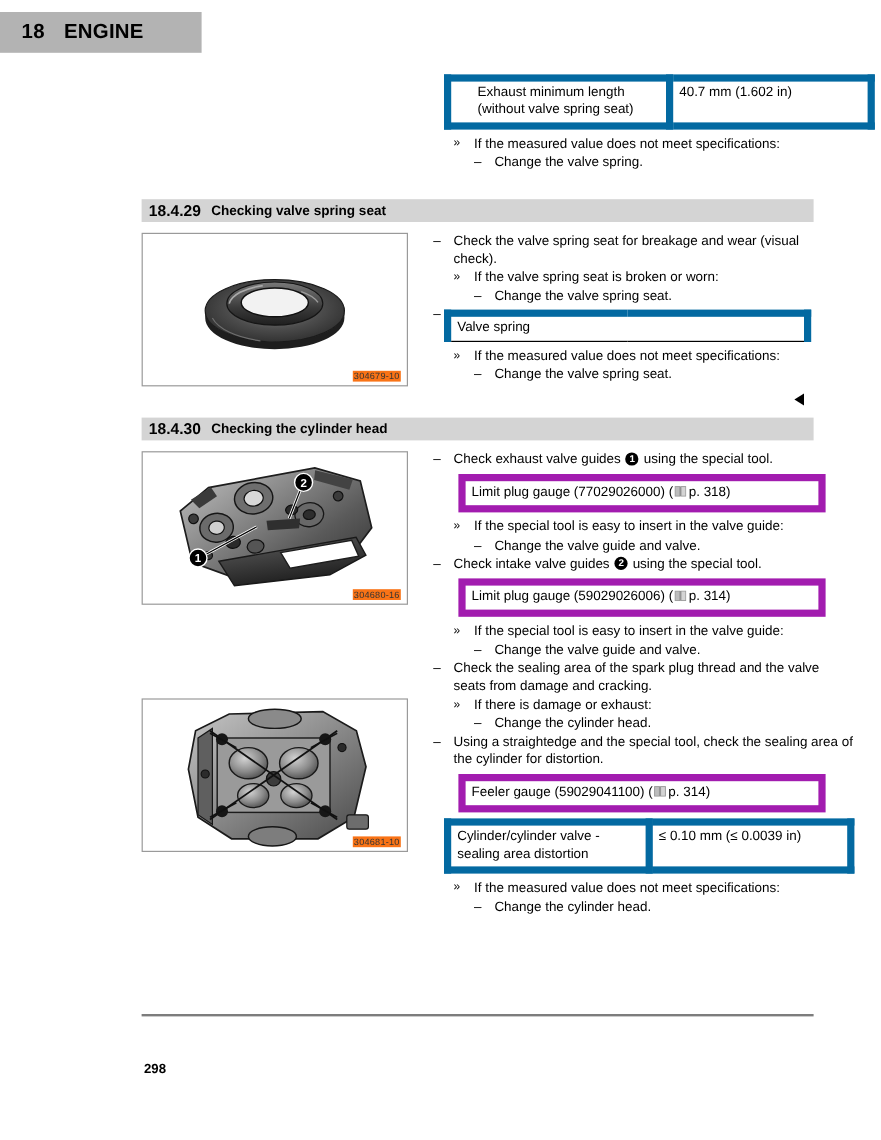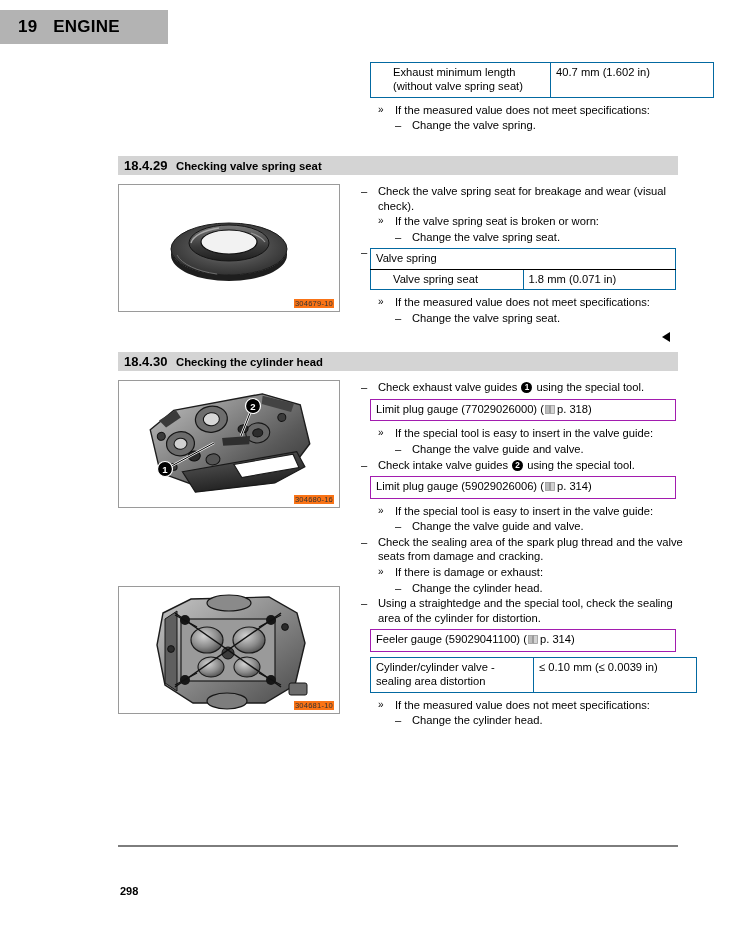--- a/index.html
+++ b/index.html
@@ -147,36 +147,36 @@
 
   
   table.spec {
     border-collapse: collapse;
     width: 306px;
     margin: 4px 0 5px 10px;
     font-size: 11.2px;
     table-layout: fixed;
   }
   table.spec td {
-    border: 1px solid #0369a1;
+    border: 6px solid #0369a1;
     padding: 2px 5px 3px 5px;
     vertical-align: top;
     line-height: 14.4px;
   }
   table.spec td.label { width: 152px; }
   table.spec td.value { width: 152px; }
   table.spec td.indent { padding-left: 22px; }
   table.spec td.group { border-bottom: 1px solid #000; }
 
   
   .toolbox {
-    border: 1px solid #a21caf;
+    border: 6px solid #a21caf;
     width: 306px;
     box-sizing: border-box;
-    margin: 4px 0 5px 10px;
+    margin: 4px 0 5px 22px;
     padding: 2px 5px 3px 5px;
     font-size: 11.2px;
     line-height: 14.4px;
   }
 
   .book-icon {
     display: inline-block;
     vertical-align: -1px;
     margin: 0 2px 0 1px;
   }
@@ -231,21 +231,21 @@
     font-size: 11px;
     font-weight: bold;
   }
 
   .spacer-8 { height: 8px; }
 </style>
 </head>
 <body>
 
 <div class="page-header">
-  <span class="chapter-num">19</span>
+  <span class="chapter-num">18</span>
   <span class="chapter-title">ENGINE</span>
 </div>
 
 <div class="content">
 
   <div class="block">
     <div class="txt-col full" style="padding-left:0;">
 
       <table class="spec" style="margin-top:0;">
         <tbody>
@@ -333,24 +333,20 @@
           <li class="item dash">
             <span class="bullet">–</span>
           </li>
         </ul>
 
         <table class="spec">
           <tbody>
               <tr>
             <td class="group" colspan="2">Valve spring</td>
           </tr>
-          <tr>
-            <td class="label indent">Valve spring seat</td>
-            <td class="value">1.8 mm (0.071 in)</td>
-          </tr>
         </tbody>
           </table>
 
         <ul class="lvl">
           <li class="item guillemet sub1">
             <span class="bullet">»</span>
             <span>If the measured value does not meet specifications:</span>
           </li>
           <li class="item dash sub2">
             <span class="bullet">–</span>

